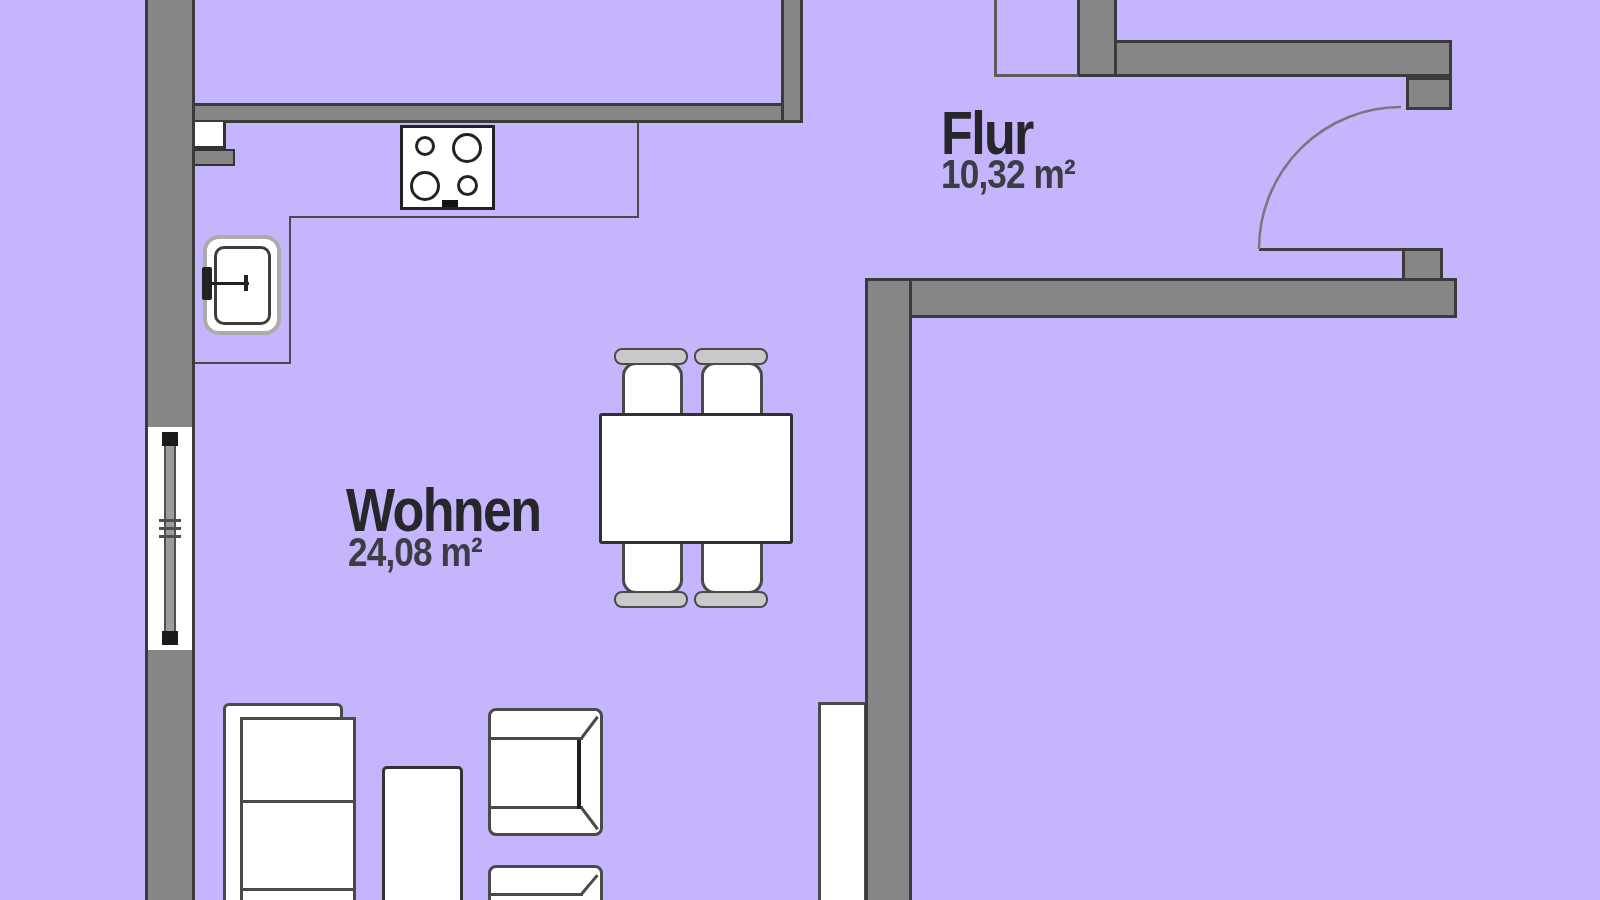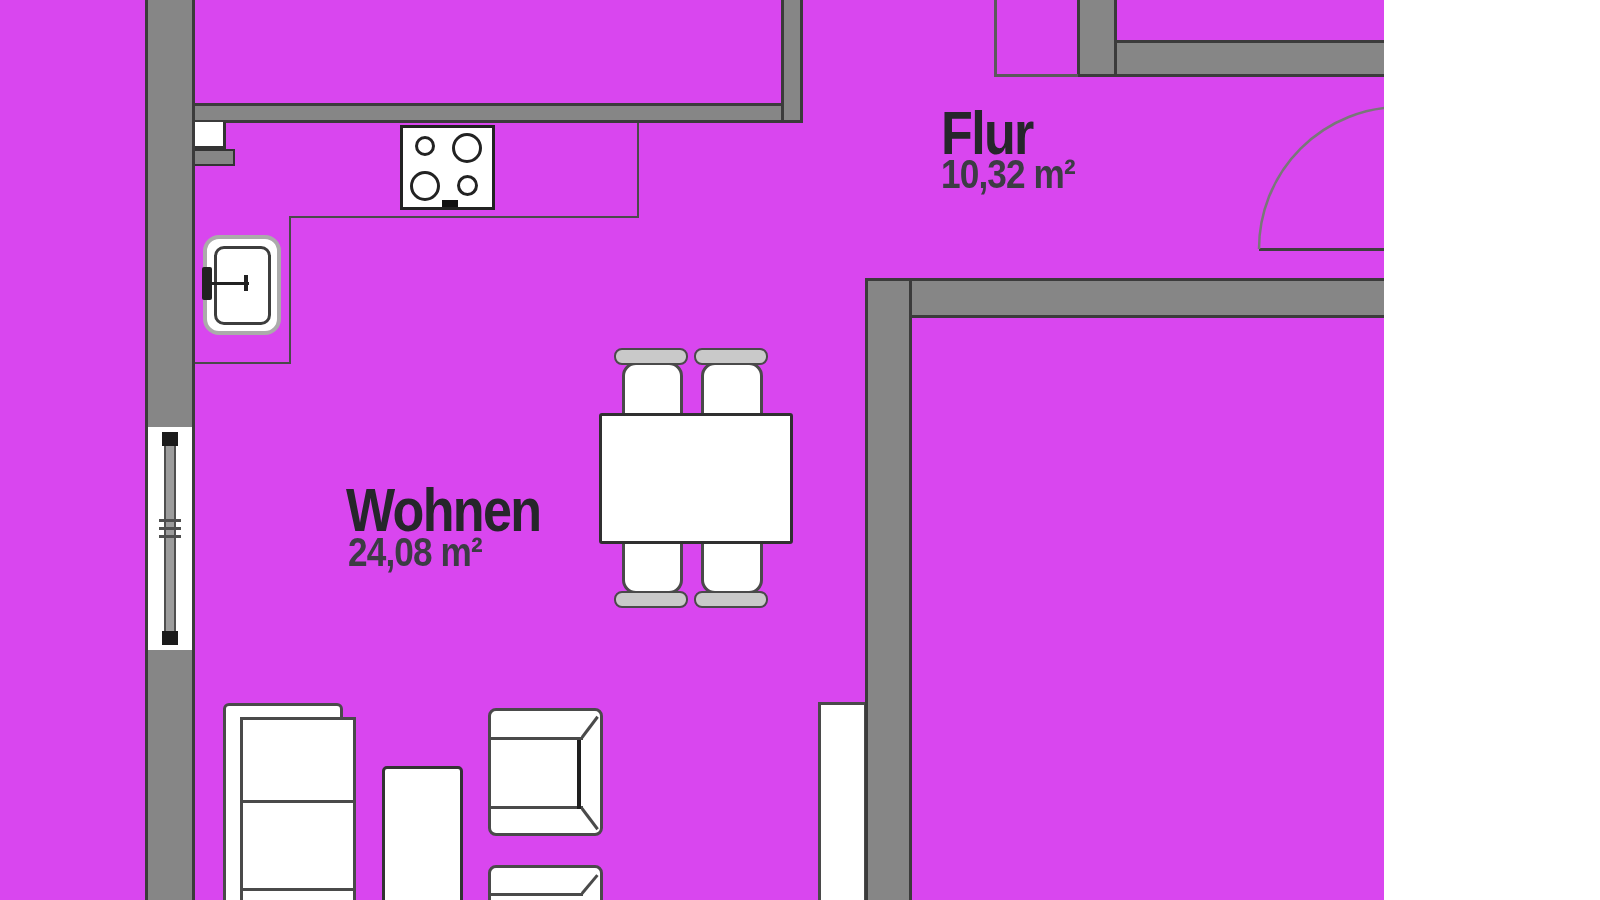--- a/index.html
+++ b/index.html
@@ -4,22 +4,22 @@
 <style>
   :root{
     --wall-fill:#868686;
     --wall-outline:#3b3b3b;
     --furniture-line:#4a4a4a;
     --label-text:#26262b;
     --area-text:#3c3c44;
   }
   html,body{margin:0;padding:0;background:#fff;}
   #plan{
-    position:relative;width:1384px;height:900px;overflow:hidden;
-    background:#d946ef;font-family:"Liberation Sans",sans-serif;
+    position:relative;width:1600px;height:900px;overflow:hidden;
+    background:#c4b5fd;font-family:"Liberation Sans",sans-serif;
   }
   #plan *{box-sizing:border-box;position:absolute;}
   .wall{background:var(--wall-fill);border:3px solid var(--wall-outline);}
   .line{background:var(--furniture-line);}
   .furn{background:#fff;border:3px solid var(--furniture-line);}
   .room-name{
     font-size:62px;font-weight:bold;letter-spacing:-2px;line-height:1;
     color:var(--label-text);transform:scaleX(.84);transform-origin:top left;white-space:nowrap;
   }
   .room-area{

